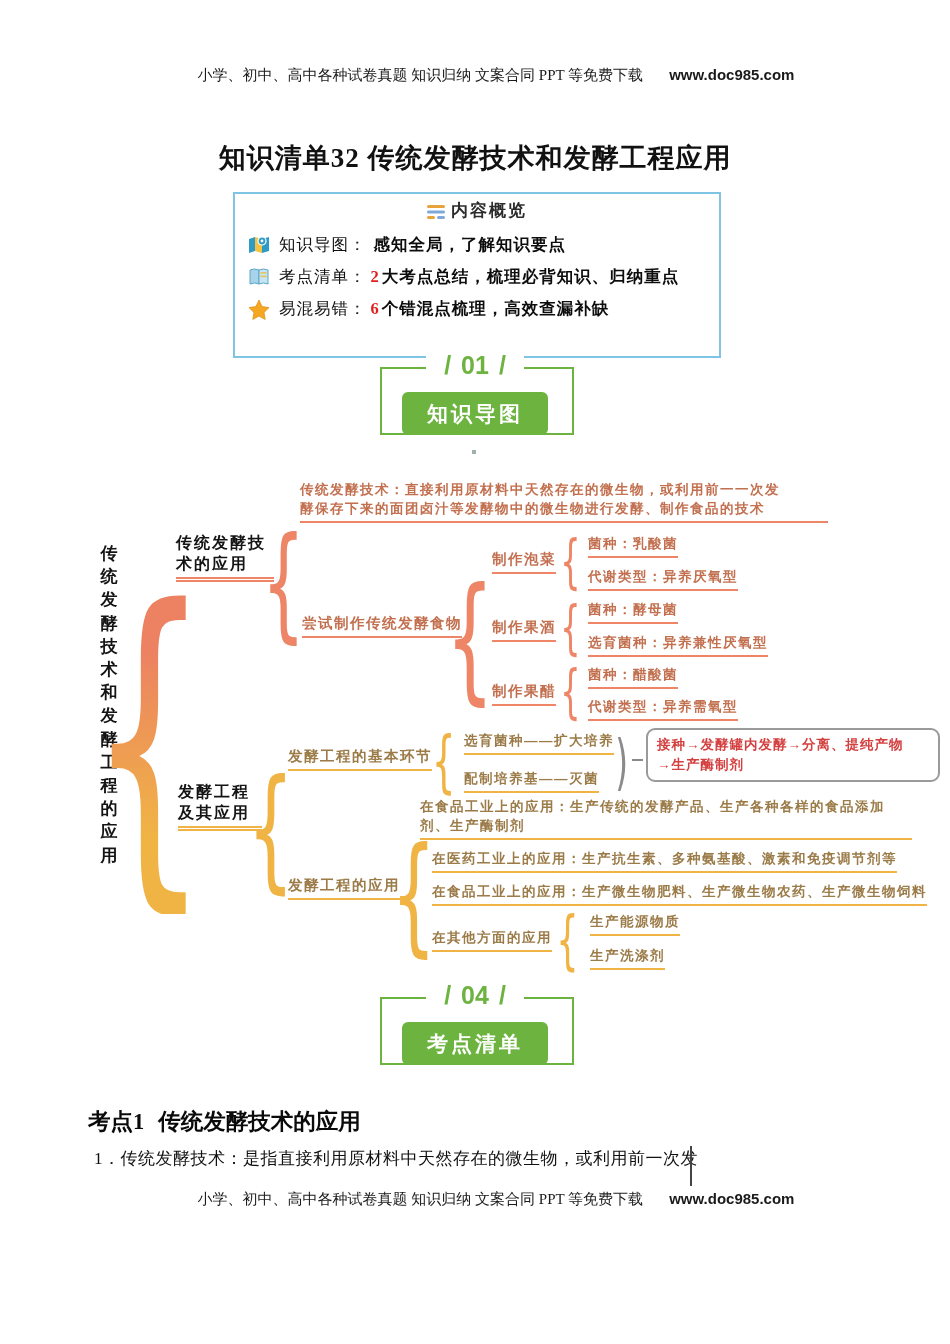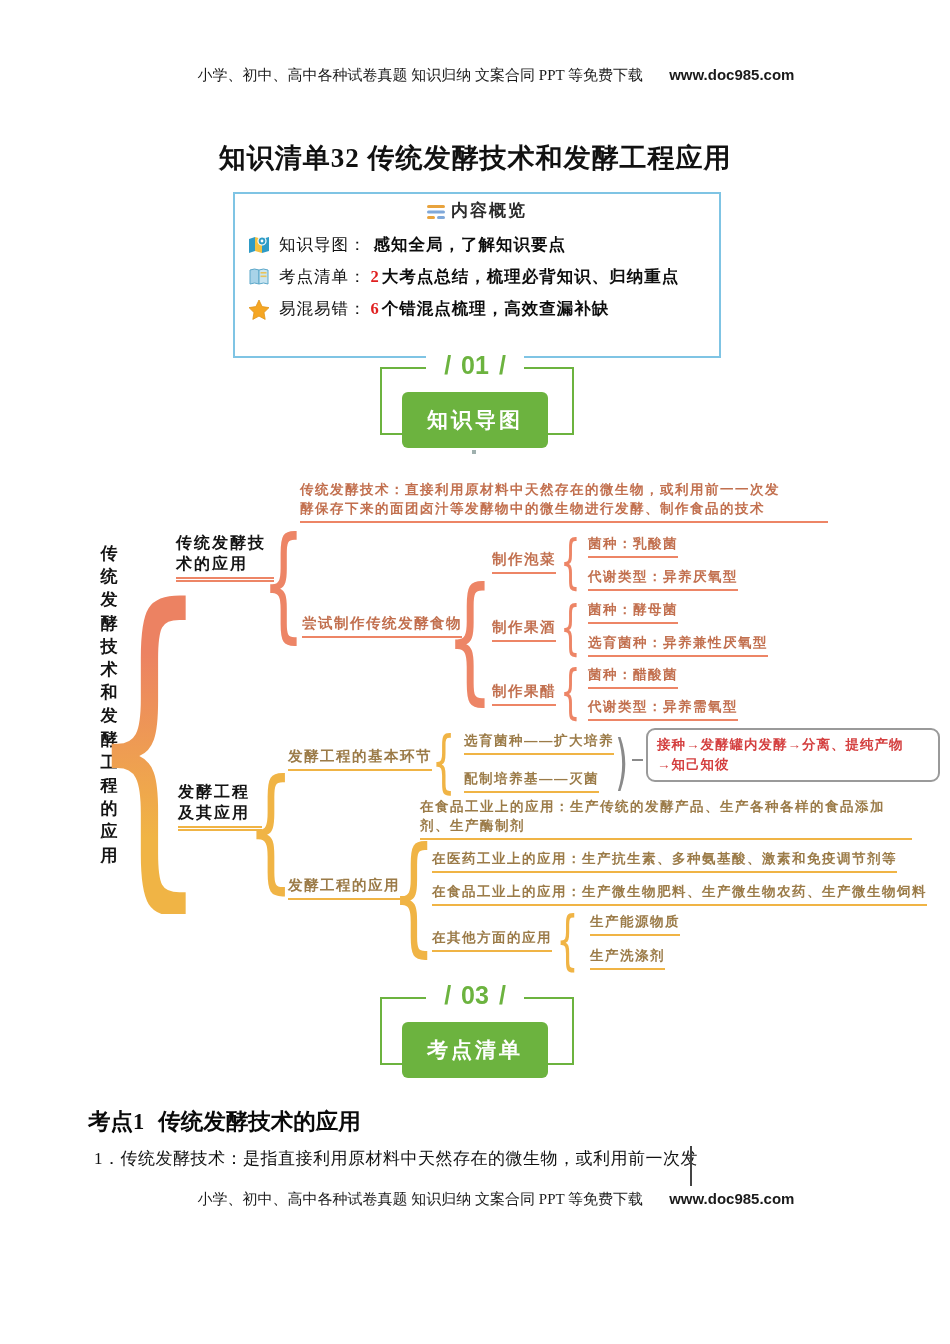--- a/index.html
+++ b/index.html
@@ -20,21 +20,21 @@
   .ov-row{position:absolute;left:12px;height:26px;display:flex;align-items:center;font-size:16.5px;}
   .ov-icon{width:24px;height:22px;margin-right:8px;display:inline-flex;align-items:center;justify-content:center;}
   .ov-label{font-family:"Liberation Serif",serif;color:#111;letter-spacing:1px;margin-right:4px;}
   .ov-hl{color:#e02020;font-weight:bold;font-family:"Liberation Serif",serif;margin-right:3px;}
   .ov-text{font-weight:bold;letter-spacing:1px;color:#0d0d0d;}
   
   .ban-rect{width:190px;height:64px;border:2.5px solid #6CB33F;}
   .ban-num{width:190px;text-align:center;font-weight:bold;font-size:25px;color:#6CB33F;}
   .ban-num .inner{background:#fff;padding:0 8px;}
   .ban-num .slash{font-weight:bold;margin:0 10px;}
-  .ban-btn{width:146px;height:56px;background:#6CB33F;border-radius:6px;display:flex;
+  .ban-btn{width:146px;height:43px;background:#6CB33F;border-radius:6px;display:flex;
            align-items:center;justify-content:center;color:#fff;font-weight:bold;
            font-size:21px;letter-spacing:3px;}
   
   .root-title{left:96px;top:542px;width:26px;font-size:17px;line-height:23.2px;font-weight:bold;
               word-break:break-all;color:#141414;text-align:center;}
   .node-title{font-weight:bold;color:#141414;font-size:16px;line-height:21px;letter-spacing:2px;
               padding-bottom:3px;}
   .du-coral{border-bottom:5px double #ED8566;}
   .du-amber{border-bottom:5px double #F0B445;}
   .hw{position:absolute;font-weight:bold;letter-spacing:1.5px;white-space:nowrap;padding-bottom:3px;}
@@ -178,21 +178,21 @@
     <span>{</span>
   </div>
 <div class="hw b" style="left:464px;top:732px;font-size:13.5px">选育菌种——扩大培养</div>
 <div class="hw b" style="left:464px;top:770px;font-size:13.5px">配制培养基——灭菌</div>
 <div class="brace graybr" style="left:612px;top:729px;width:20px;height:66px;font-size:60px">
     <span>)</span>
   </div>
 <div class="abs dash"></div>
 <div class="abs procbox">
   <span>接种→发酵罐内发酵→分离、提纯产物</span>
-  <span>→知己知彼</span>
+  <span>→生产酶制剂</span>
 </div>
 
 <div class="hw b" style="left:288px;top:876px;font-size:14.5px">发酵工程的应用</div>
 <div class="brace amberbr" style="left:400px;top:832px;width:28px;height:126px;font-size:128px">
     <span>{</span>
   </div>
 
 <div class="hw b wrap" style="left:420px;top:797px;width:492px;font-size:13.5px">
   <span style="white-space:normal">在食品工业上的应用：生产传统的发酵产品、生产各种各样的食品添加剂、生产酶制剂</span>
 </div>
@@ -201,21 +201,21 @@
 
 <div class="hw b" style="left:432px;top:929px;font-size:13.5px">在其他方面的应用</div>
 <div class="brace amberbr" style="left:556px;top:908px;width:22px;height:64px;font-size:64px">
     <span>{</span>
   </div>
 <div class="hw b" style="left:590px;top:913px;font-size:13.5px">生产能源物质</div>
 <div class="hw b" style="left:590px;top:947px;font-size:13.5px">生产洗涤剂</div>
 
 <div class="abs ban-rect" style="left:380px;top:997px"></div>
 <div class="abs ban-num" style="left:380px;top:981px">
-  <span class="inner"><span class="slash">/</span><span>03</span><span class="slash">/</span></span>
+  <span class="inner"><span class="slash">/</span><span>04</span><span class="slash">/</span></span>
 </div>
 <div class="abs ban-btn" style="left:402px;top:1022px">考点清单</div>
 
 <div class="abs exam-h">
   <span class="num">考点1</span><span>传统发酵技术的应用</span>
 </div>
 <div class="abs exam-body">1．传统发酵技术：是指直接利用原材料中天然存在的微生物，或利用前一次发</div>
 <div class="abs vbar"></div>
 
 <div class="abs center pgline" style="top:1190px">

